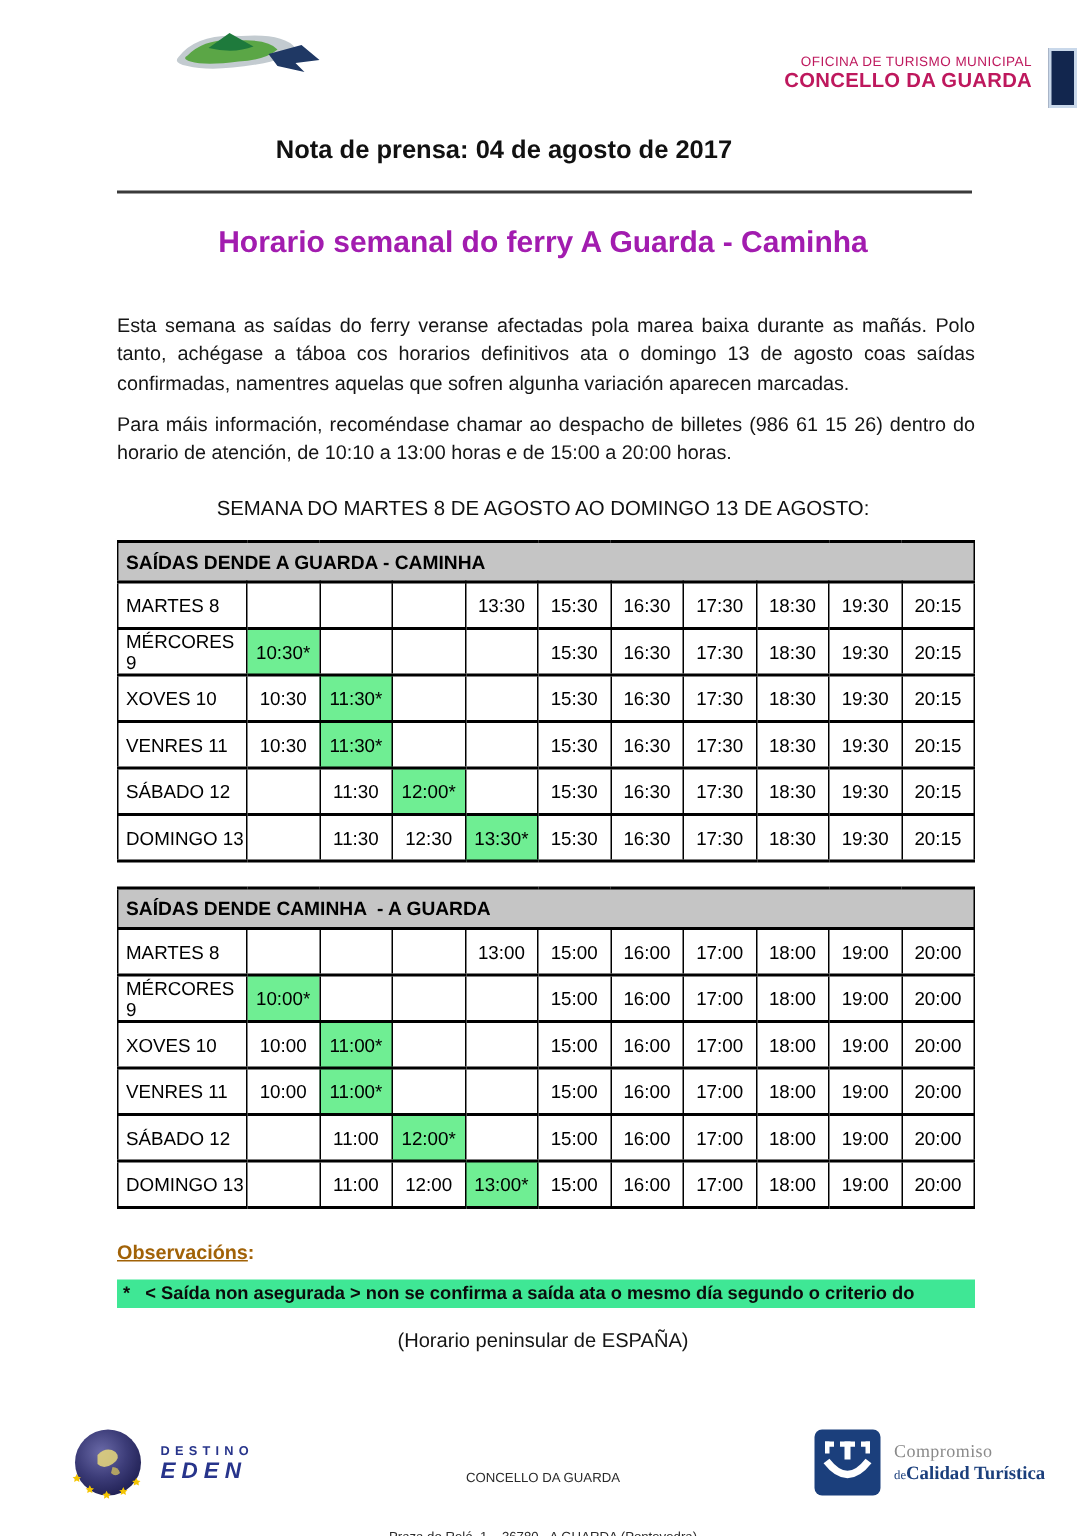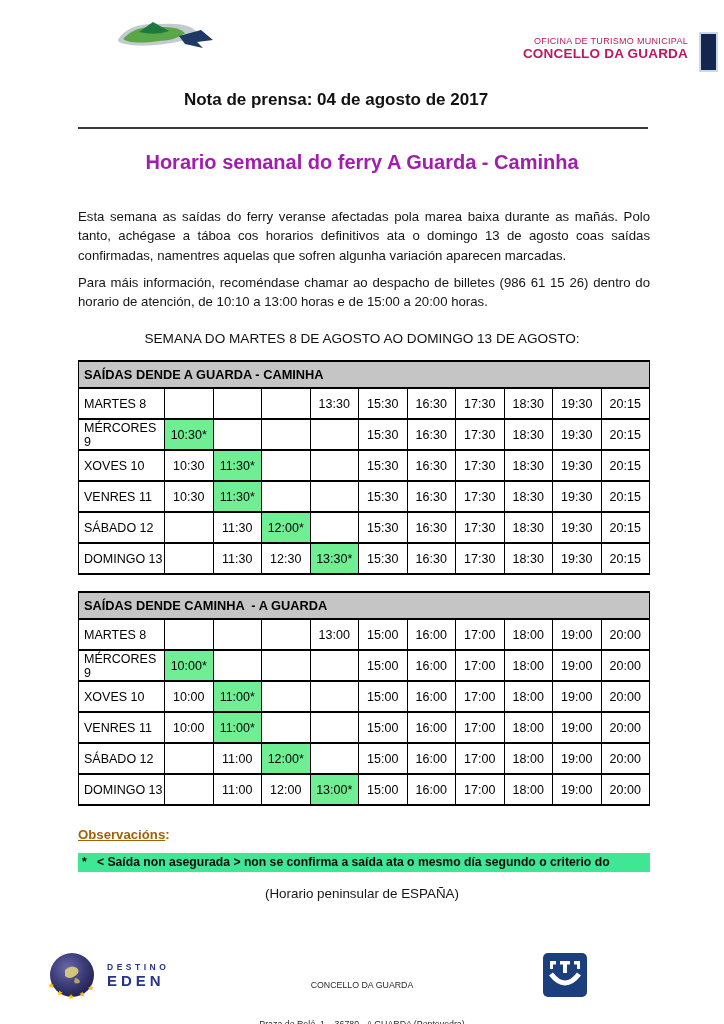--- a/index.html
+++ b/index.html
@@ -55,21 +55,21 @@
     top:853px; left:78px; width:572px; height:19px; background:#3FE795;
     font-size:12.2px; font-weight:bold; color:#0b0b0b; line-height:19px;
     padding-left:4px; white-space:pre-wrap; overflow:hidden;
   }
   .tz-note { top:886px; left:0; width:724px; text-align:center; font-size:13.4px; color:#151515; }
 
   
   .footer-eden { top:948px; left:45px; width:160px; height:60px; }
   .eden-text { position:absolute; left:62px; top:14px; color:#27348B; }
   .eden-l1 { font-size:8.5px; letter-spacing:3.5px; font-weight:bold; }
-  .eden-l2 { font-size:15px; letter-spacing:4px; font-weight:bold; }
+  .eden-l2 { font-size:15px; letter-spacing:4px; font-weight:bold;font-style:italic; }
   .footer-center { top:953px; left:182px; width:360px; text-align:center; font-size:8.8px; line-height:13px; color:#2a2a2a; white-space:pre-wrap; }
   .footer-quality { top:952px; right:10px; width:172px; height:52px; }
   .q-text { position:absolute; left:54px; top:8px; font-family:"Liberation Serif","DejaVu Serif",serif; }
   .q-l1 { font-size:12px; color:#8a8a8a; letter-spacing:.3px; }
   .q-l2 { font-size:12.5px; color:#1B3F7C; font-weight:bold; }
   .q-de { font-size:8.5px; font-weight:normal; }
 </style>
 </head>
 <body>
 
@@ -352,13 +352,17 @@
       <rect x="1" y="1" width="44" height="44" rx="5" fill="#1B3F7C"></rect>
       <rect x="8" y="9" width="6" height="3.5" fill="#ffffff"></rect>
       <rect x="8" y="9" width="3" height="8" fill="#ffffff"></rect>
       <rect x="32" y="9" width="6" height="3.5" fill="#ffffff"></rect>
       <rect x="35" y="9" width="3" height="8" fill="#ffffff"></rect>
       <rect x="18" y="9" width="10" height="3.5" fill="#ffffff"></rect>
       <rect x="21" y="9" width="4" height="12" fill="#ffffff"></rect>
       <path d="M9 22 Q23 40 37 22" stroke="#ffffff" stroke-width="5" fill="none" stroke-linecap="butt"></path>
     </svg>
   </span>
+  <span class="q-text">
+    <div class="q-l1">Compromiso</div>
+    <div class="q-l2"><span class="q-de">de</span><span>Calidad Turística</span></div>
+  </span>
 </div>
 
 </body></html>

